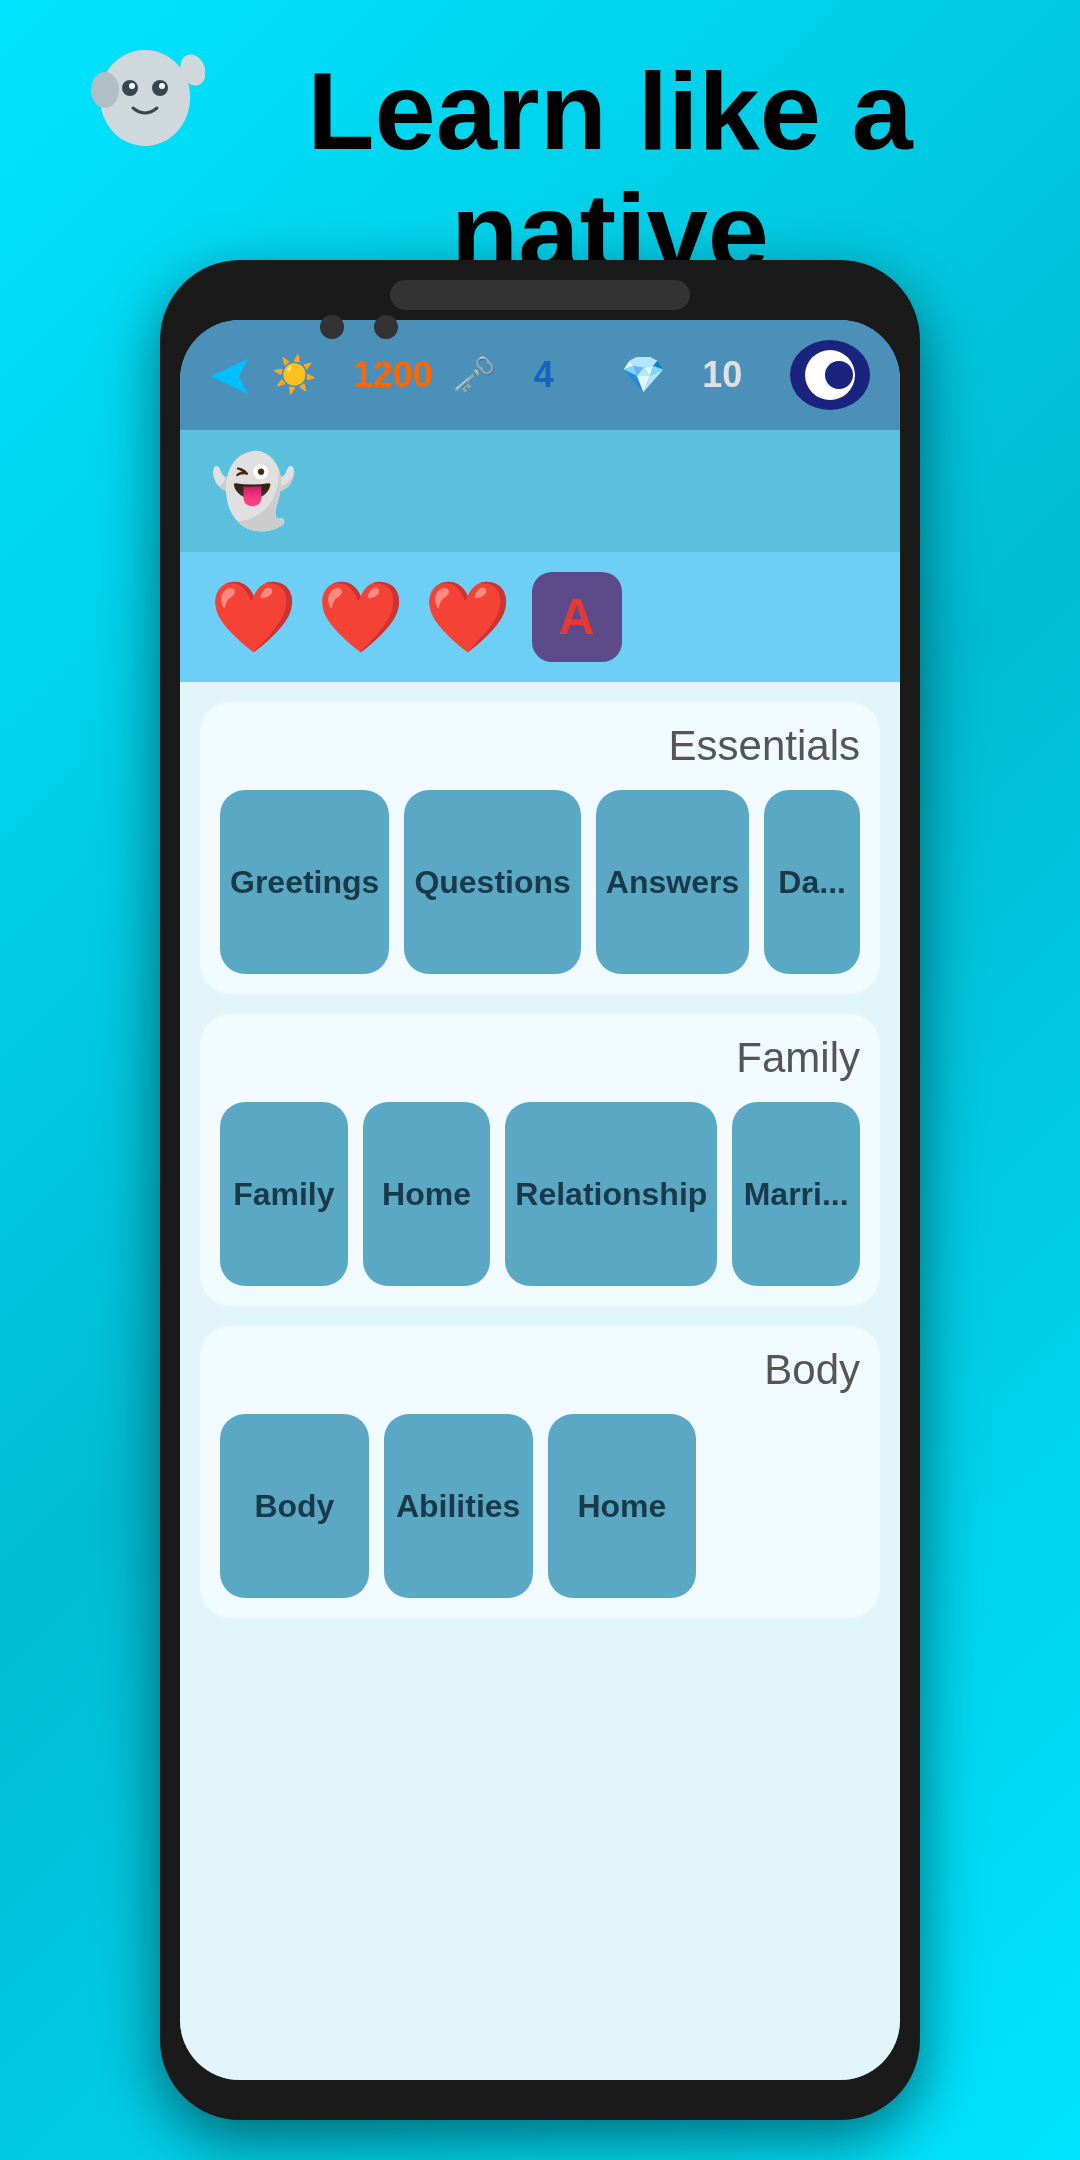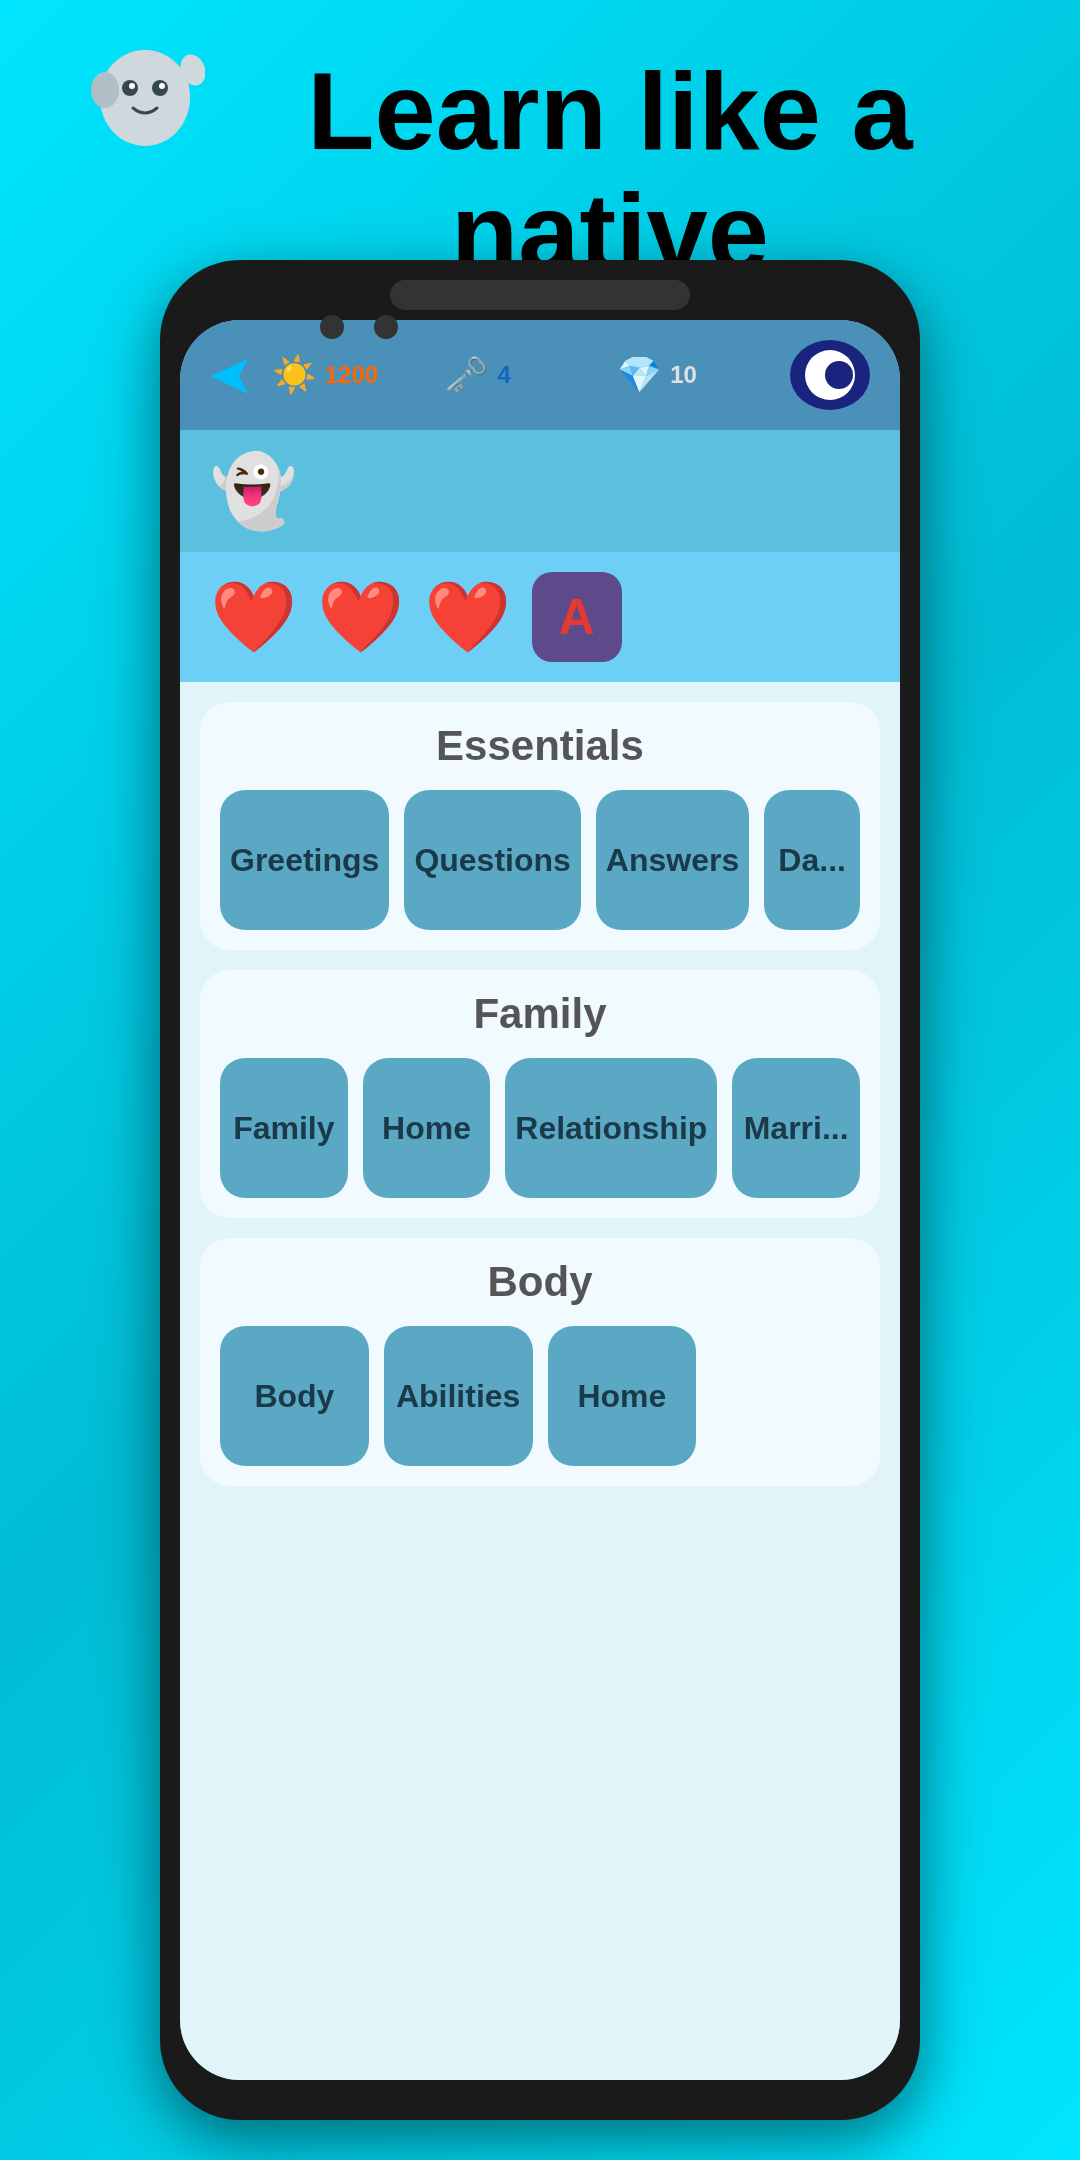--- a/index.html
+++ b/index.html
@@ -119,23 +119,24 @@
       align-items: center;
       gap: 8px;
       flex: 1;
     }
 
     .stat-icon {
       font-size: 36px;
     }
 
     .stat-value {
-      font-size: 24px;
+      font-size: 36px;
       font-weight: bold;
       color: #ff6600;
+      margin-left: 28px;
     }
 
     .stat-value.blue {
       color: #1565c0;
     }
 
     .stat-value.light {
       color: #e0e0e0;
     }
 
@@ -239,36 +240,36 @@
 
     
     .section-container {
       background: #f0faff;
       border-radius: 30px;
       padding: 20px;
     }
 
     .section-title {
       font-size: 42px;
-      font-weight: bold;
+      font-weight: normal;
       color: #555;
-      text-align: center;
+      text-align: right;
       margin-bottom: 20px;
     }
 
     .section-grid {
       display: grid;
       grid-template-columns: repeat(4, 1fr);
       gap: 15px;
     }
 
     .category-card {
       background: #5ba8c4;
       border-radius: 25px;
-      height: 140px;
+      height: 184px;
       display: flex;
       align-items: center;
       justify-content: center;
       cursor: pointer;
       font-size: 32px;
       font-weight: bold;
       color: #1a3a4a;
       text-align: center;
       padding: 10px;
       transition: background 0.2s;

